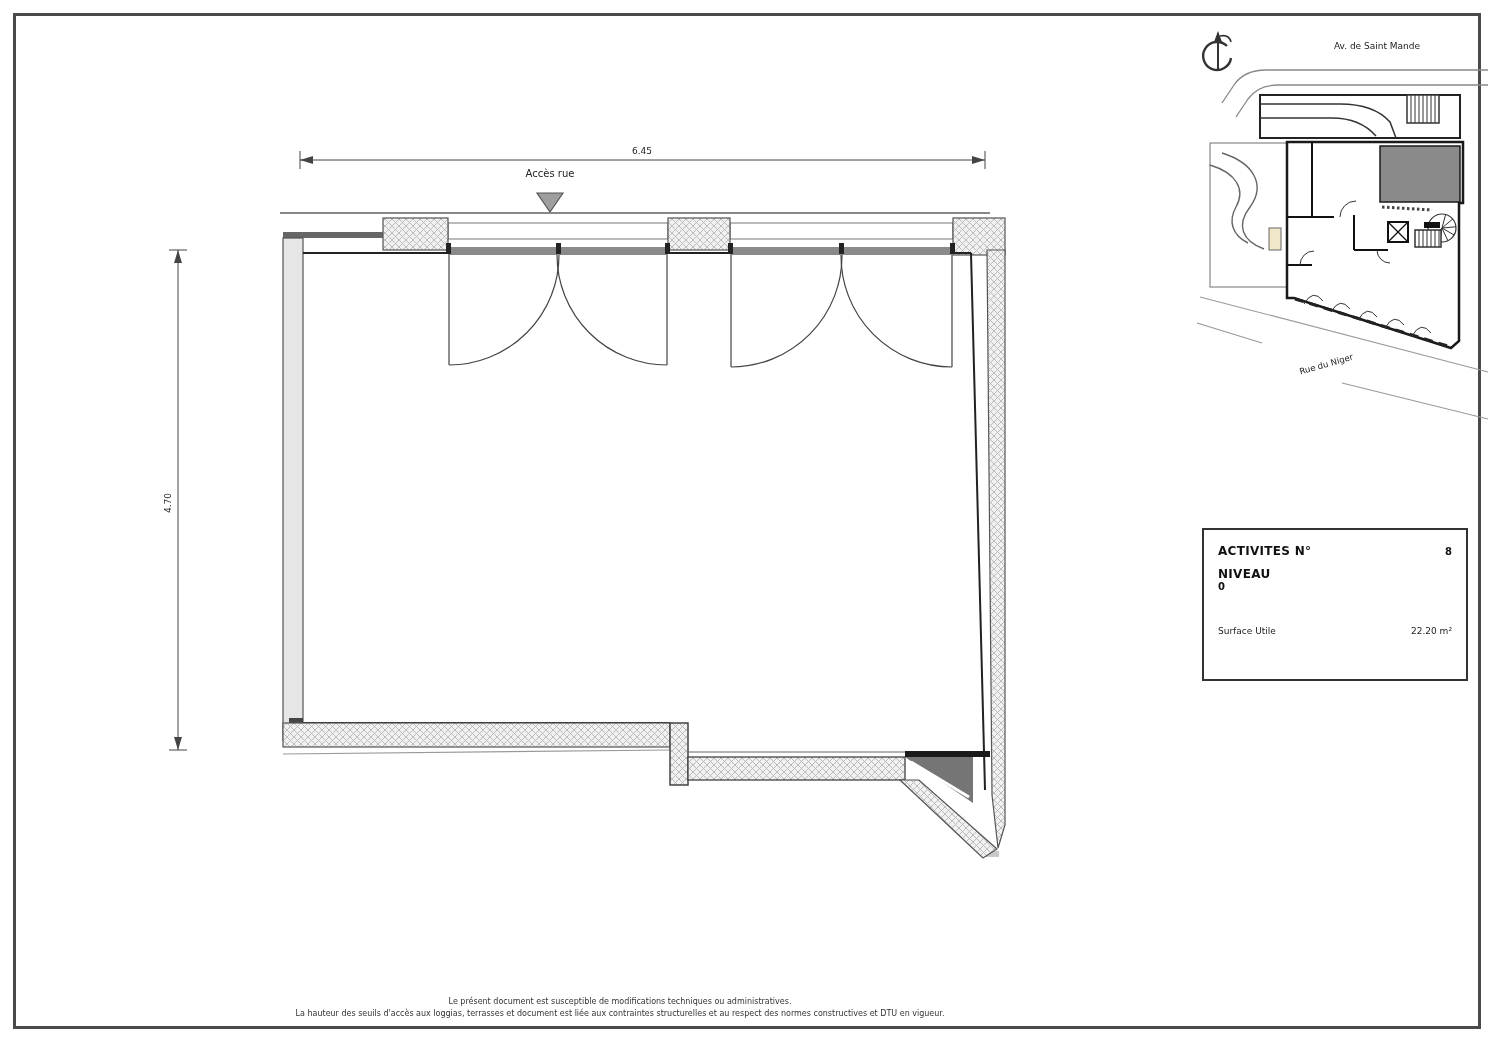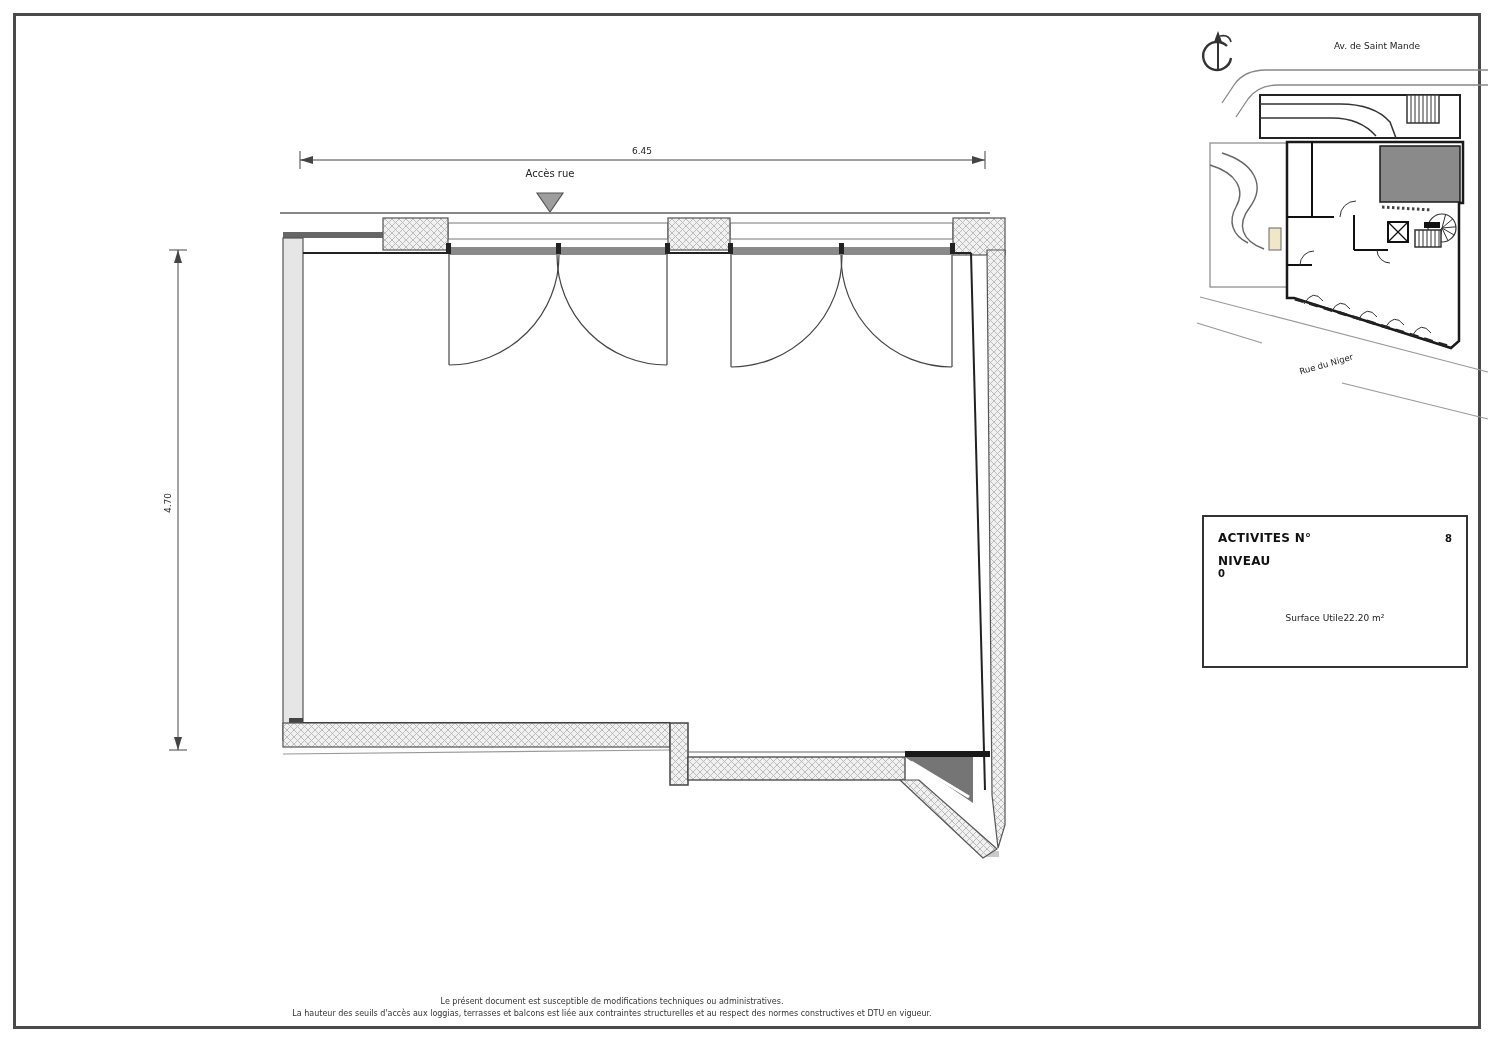--- a/index.html
+++ b/index.html
@@ -7,32 +7,32 @@
     width:1500px;height:1050px;position:relative;background:#ffffff;
     font-family:"DejaVu Sans", sans-serif;overflow:hidden;
   }
   .page-border{
     position:absolute;left:13px;top:13px;width:1468px;height:1016px;
     border:3px solid #4a4a4a;box-sizing:border-box;
   }
   .plan-svg{position:absolute;left:140px;top:135px;}
   .map-svg{position:absolute;left:1192px;top:25px;}
   .title-block{
-    position:absolute;left:1202px;top:515px;width:266px;height:153px;
+    position:absolute;left:1202px;top:528px;width:266px;height:153px;
     border:2px solid #333;box-sizing:border-box;background:#fff;
     padding:14px 14px;
   }
   .tb-row{display:flex;justify-content:space-between;align-items:baseline;}
   .tb-row.r1 .lbl,.tb-row.r2 .lbl{font-size:12px;font-weight:bold;color:#111;letter-spacing:.3px;}
   .tb-row.r1 .val,.tb-row.r2 .val{font-size:10px;font-weight:bold;color:#111;}
   .tb-row.r2{margin-top:9px;flex-direction:column;}
-  .tb-row.r3{margin-top:34px;justify-content:center;}
+  .tb-row.r3{margin-top:34px;}
   .tb-row.r3 .lbl,.tb-row.r3 .val{font-size:9px;color:#222;}
   .footer{
-    position:absolute;left:92px;top:996px;width:1040px;text-align:center;
+    position:absolute;left:100px;top:996px;width:1040px;text-align:center;
     font-size:8px;color:#333;line-height:12px;
   }
   svg text{font-family:"DejaVu Sans", sans-serif;fill:#222;}
 </style>
 </head>
 <body>
 
 <div class="page-border"></div>
 
 <svg class="plan-svg" width="880" height="740" viewBox="0 0 880 740">
@@ -256,14 +256,14 @@
     <span class="val">0</span>
   </div>
   <div class="tb-row r3">
     <span class="lbl">Surface Utile</span>
     <span class="val">22.20 m²</span>
   </div>
 </div>
 
 <div class="footer">
   <div>Le présent document est susceptible de modifications techniques ou administratives.</div>
-  <div>La hauteur des seuils d'accès aux loggias, terrasses et balcons est liée aux contraintes structurelles et au respect des normes constructives et DTU en vigueur.</div>
+  <div>La hauteur des seuils d'accès aux loggias, terrasses et document est liée aux contraintes structurelles et au respect des normes constructives et DTU en vigueur.</div>
 </div>
 
 </body></html>

